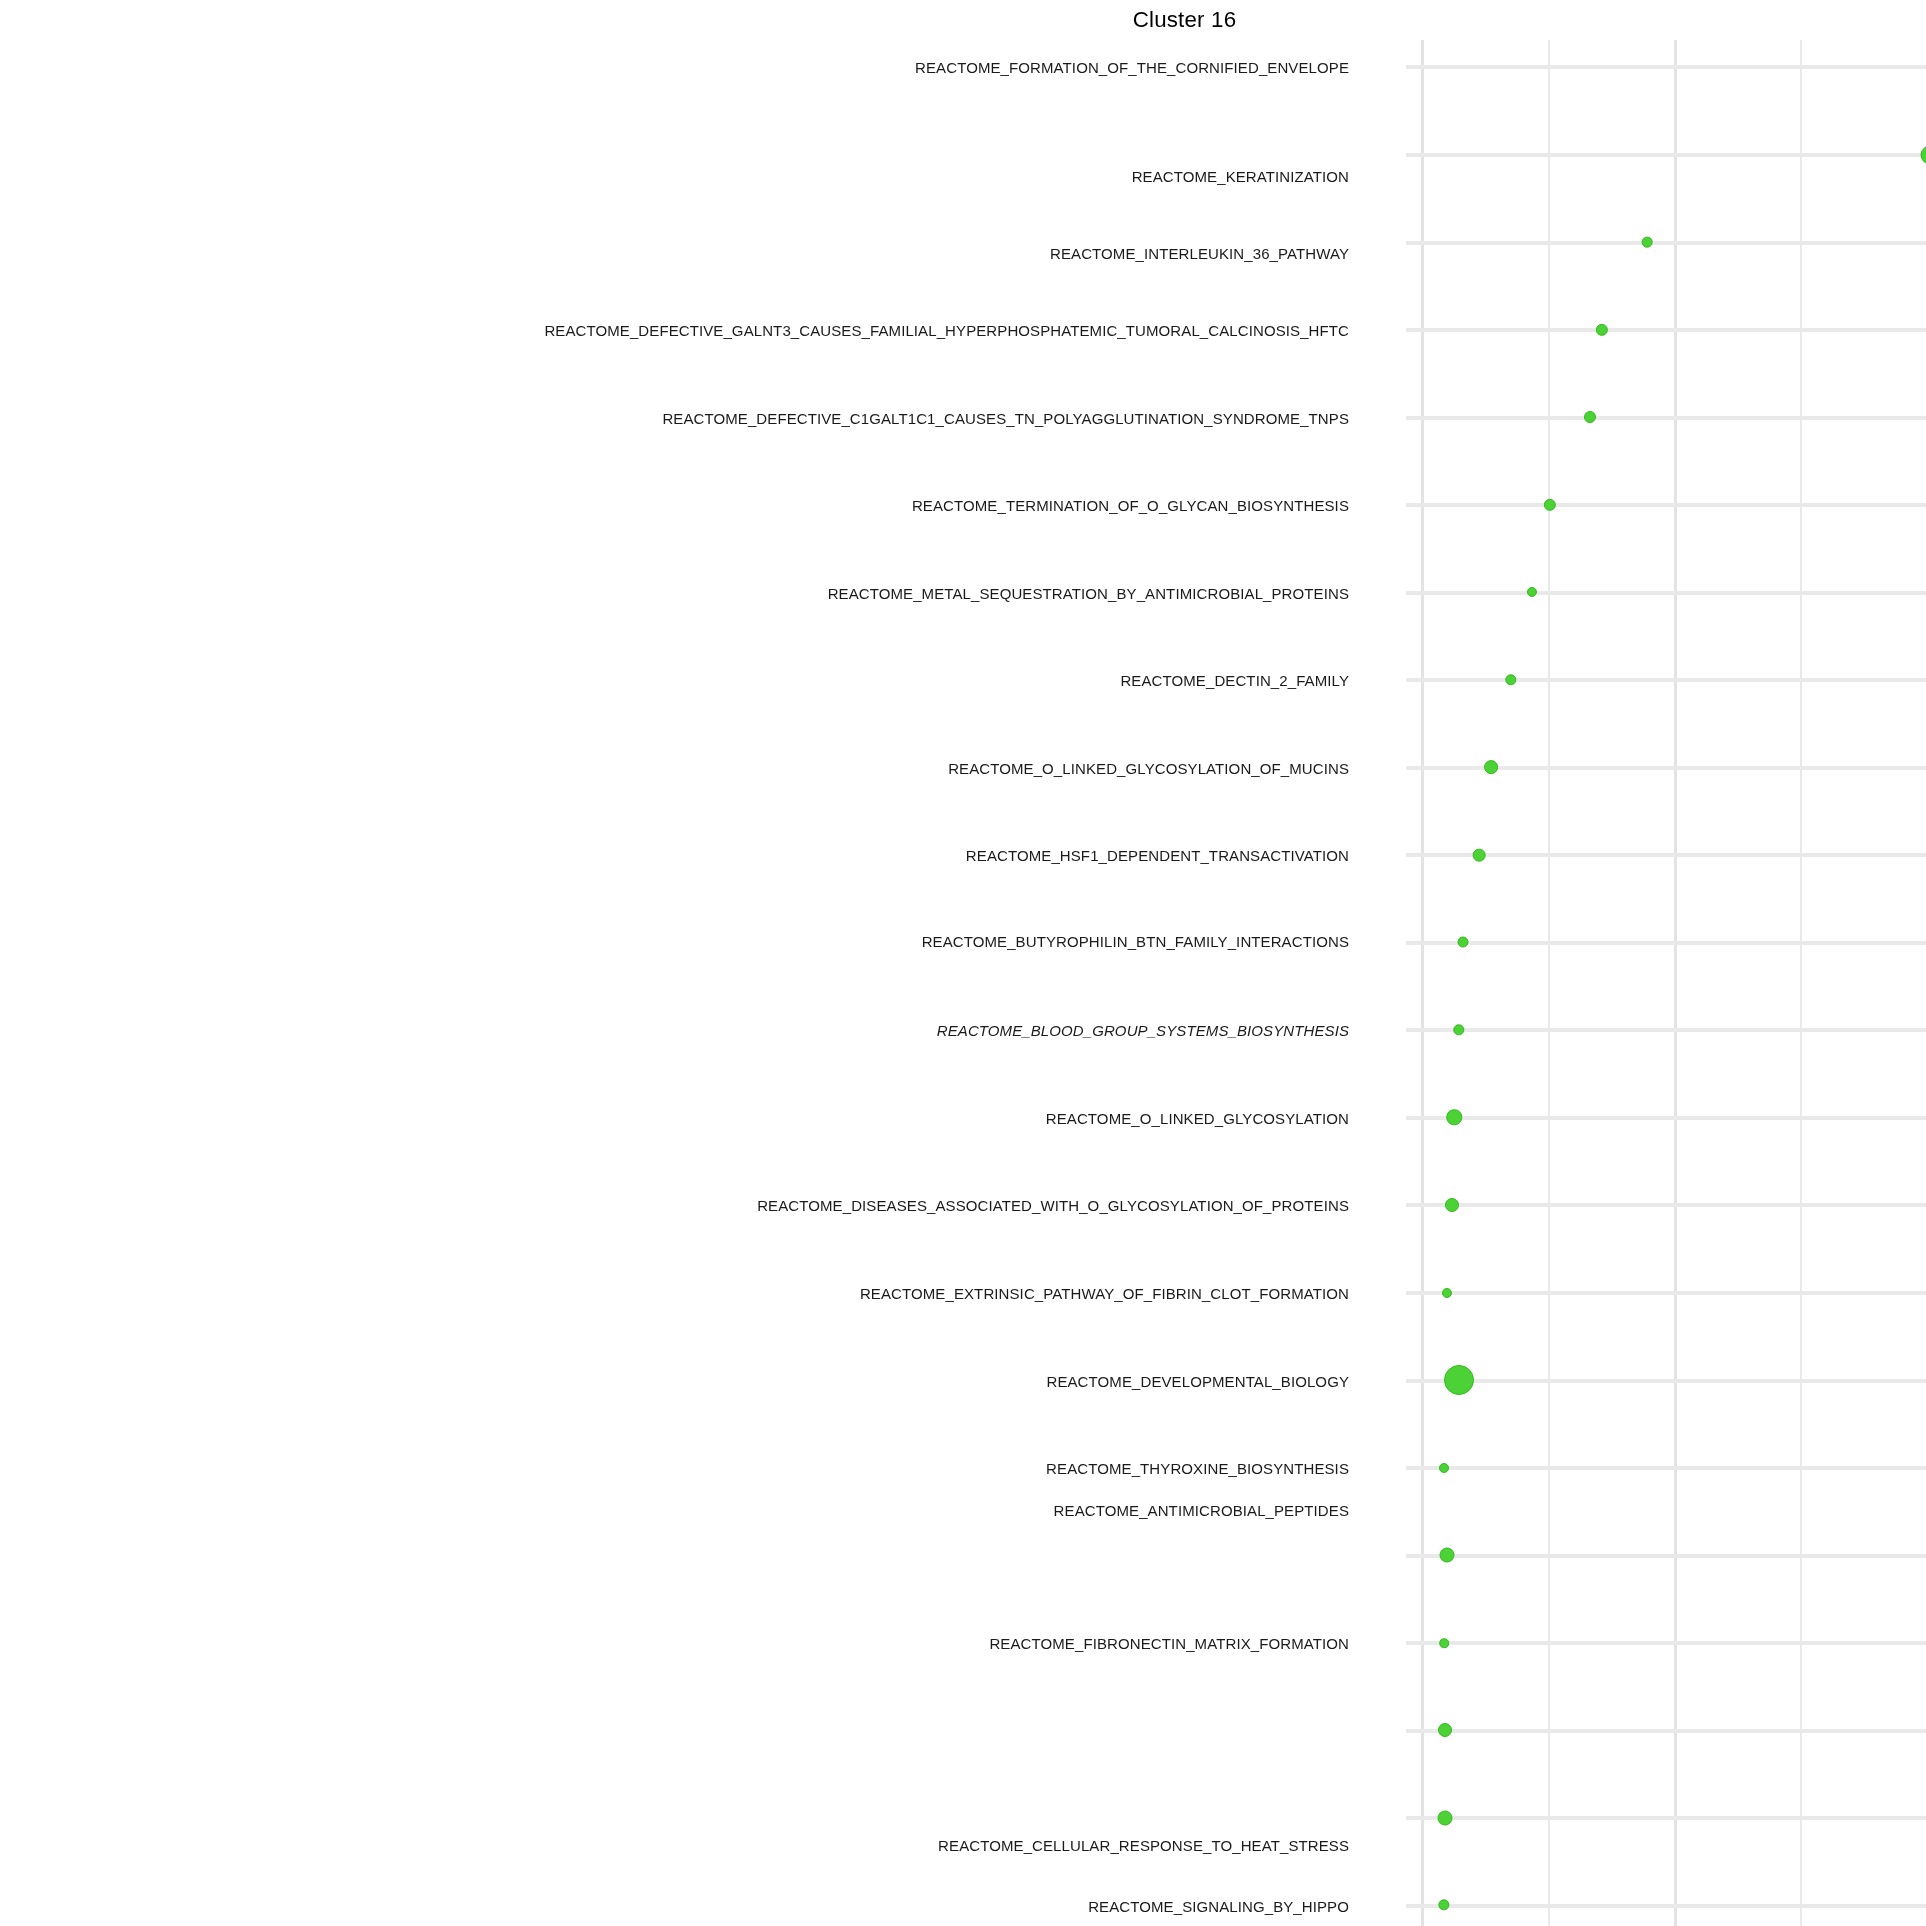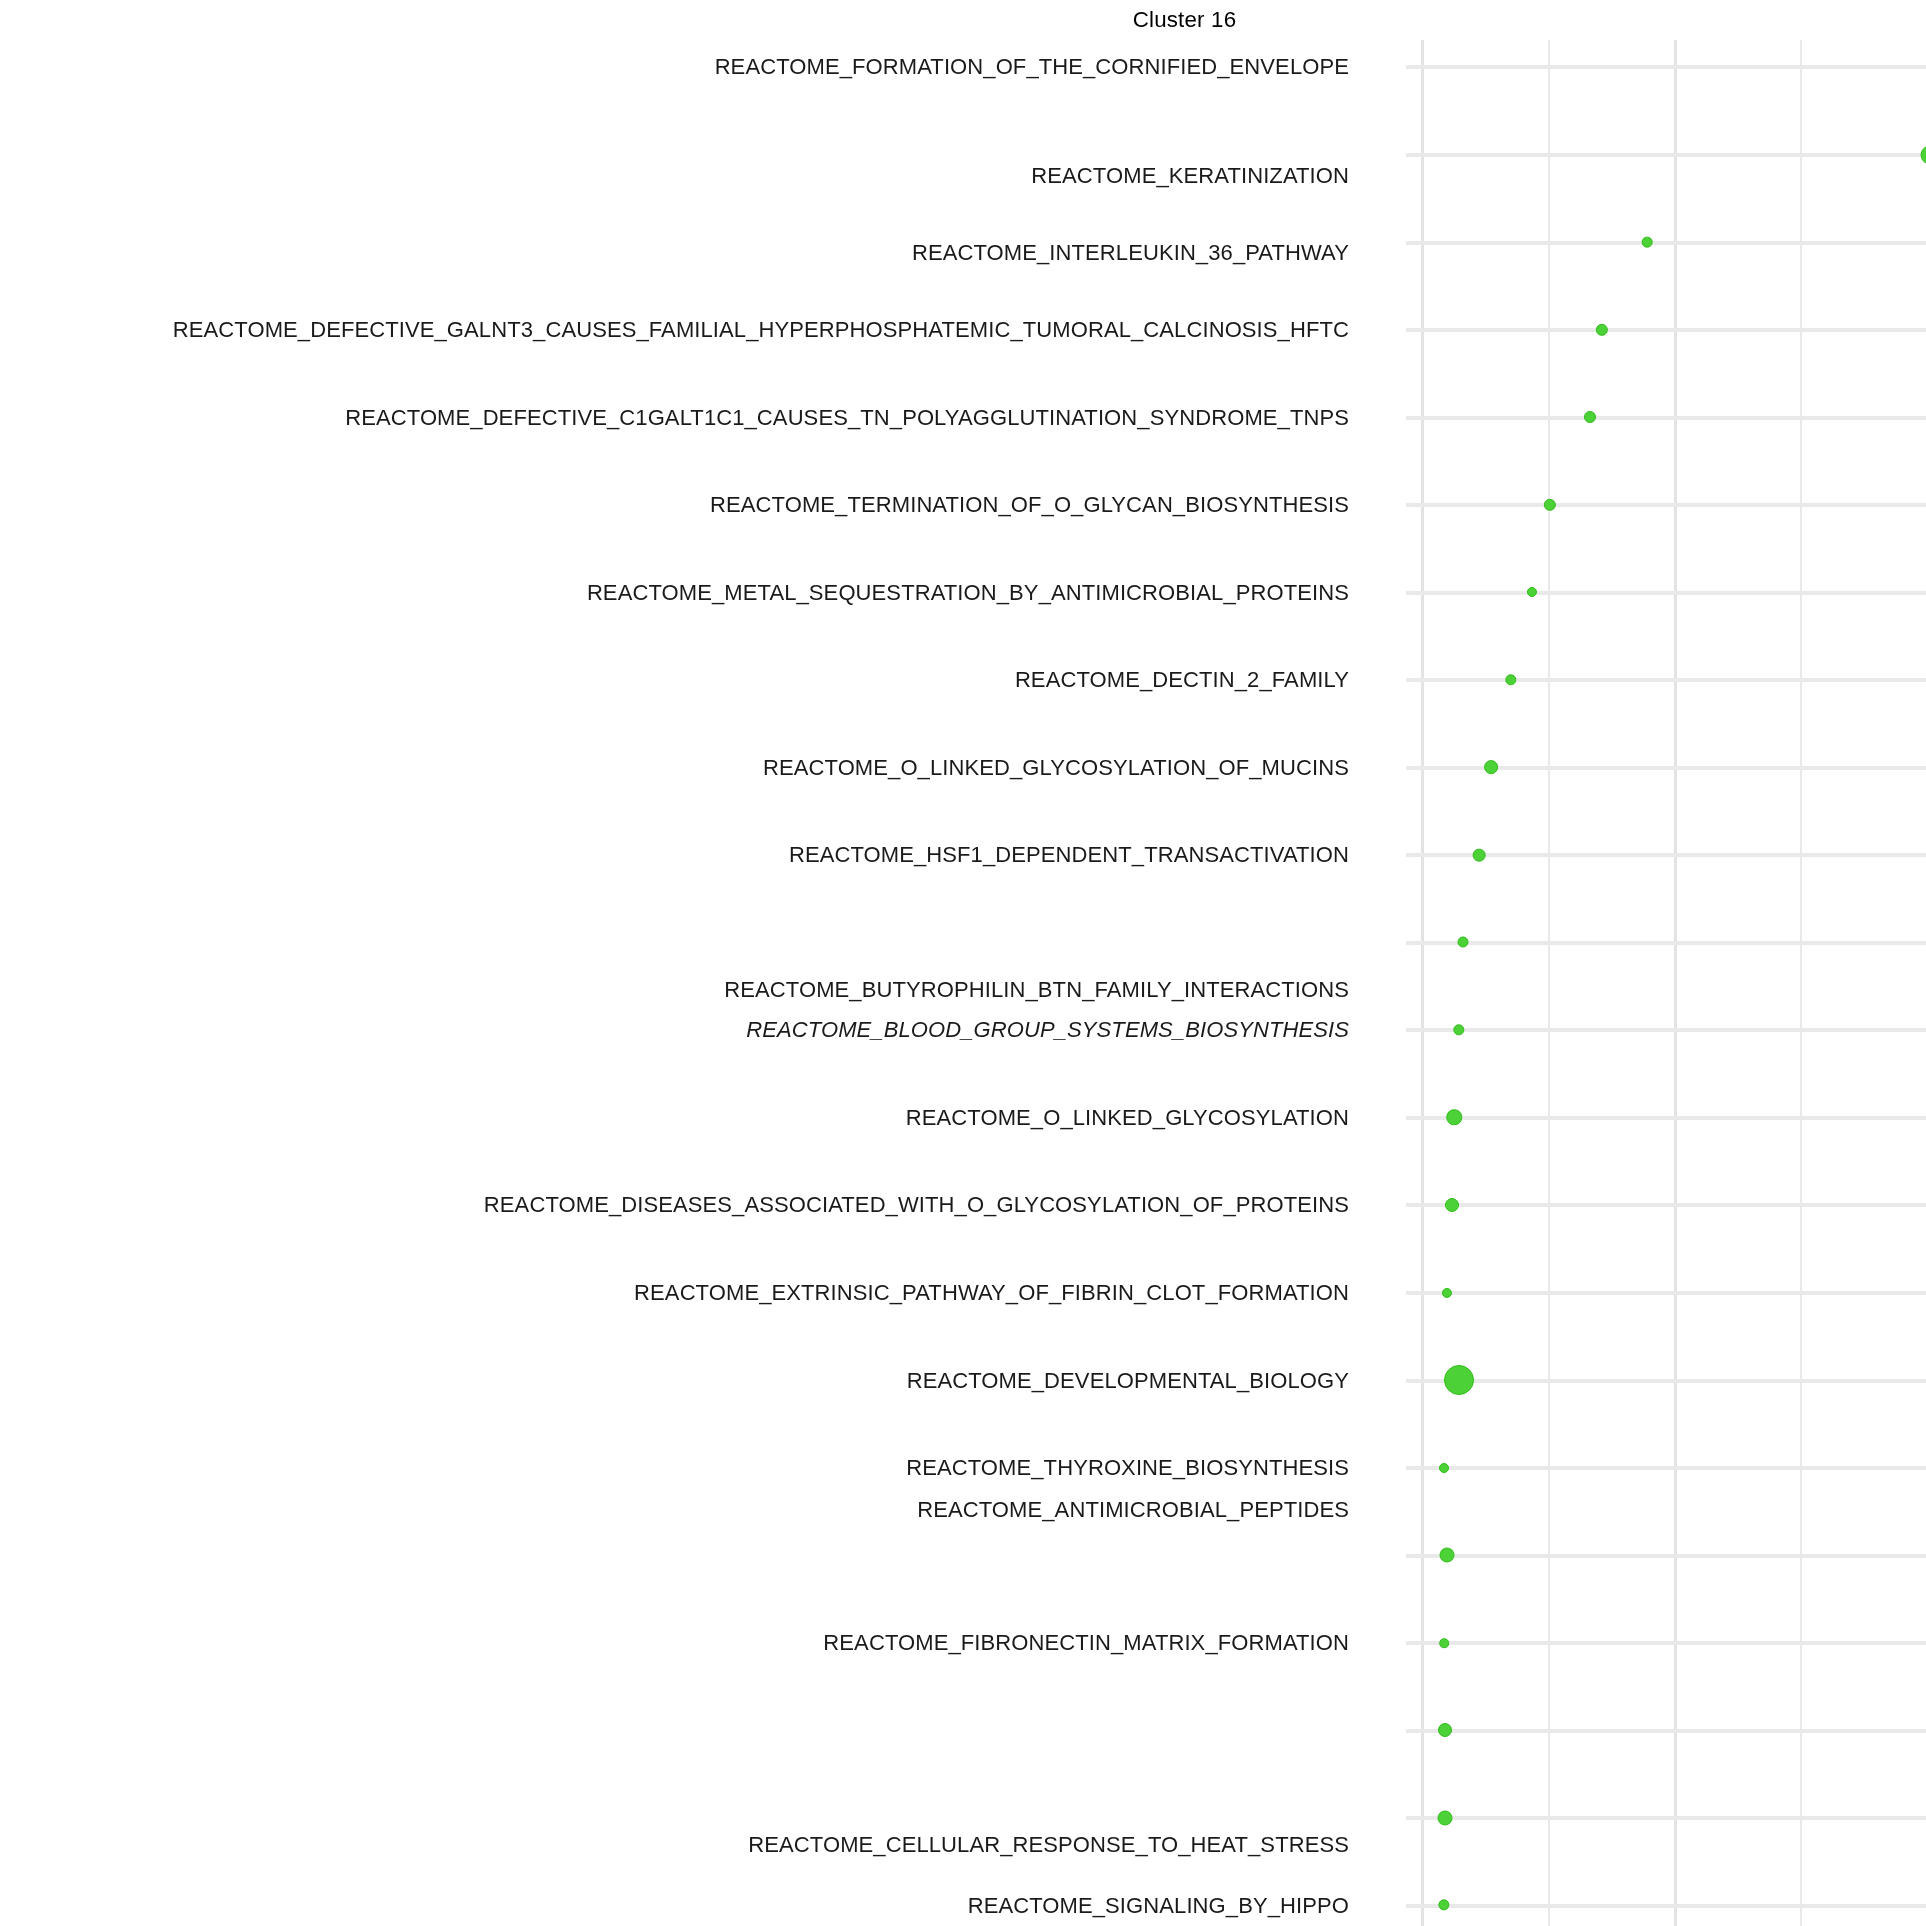--- a/index.html
+++ b/index.html
@@ -25,21 +25,21 @@
   .dot{
     position:absolute;border-radius:50%;
     transform:translate(-50%,-50%);
   }
   .dot.up{background:#4cd137;border:1.2px solid #2fbd18;}
 
   
   .ylabel{
     position:absolute;right:1425px;
     transform:translateY(-50%);
-    text-align:right;font-size:22px;color:#1a1a1a;white-space:nowrap;
+    text-align:right;font-size:15px;color:#1a1a1a;white-space:nowrap;
     letter-spacing:0.1px;
   }
 </style>
 </head>
 <body>
 
 <div id="root">
 
   <div id="chart-title">Cluster 16</div>
 
@@ -98,21 +98,21 @@
 <div class="ylabel" style="top: 67px;">REACTOME_FORMATION_OF_THE_CORNIFIED_ENVELOPE</div>
     <div class="ylabel" style="top: 154px; margin-top: 22px;">REACTOME_KERATINIZATION</div>
     <div class="ylabel" style="top: 253px;">REACTOME_INTERLEUKIN_36_PATHWAY</div>
     <div class="ylabel" style="top: 330px;">REACTOME_DEFECTIVE_GALNT3_CAUSES_FAMILIAL_HYPERPHOSPHATEMIC_TUMORAL_CALCINOSIS_HFTC</div>
     <div class="ylabel" style="top: 418px;">REACTOME_DEFECTIVE_C1GALT1C1_CAUSES_TN_POLYAGGLUTINATION_SYNDROME_TNPS</div>
     <div class="ylabel" style="top: 505px;">REACTOME_TERMINATION_OF_O_GLYCAN_BIOSYNTHESIS</div>
     <div class="ylabel" style="top: 593px;">REACTOME_METAL_SEQUESTRATION_BY_ANTIMICROBIAL_PROTEINS</div>
     <div class="ylabel" style="top: 680px;">REACTOME_DECTIN_2_FAMILY</div>
     <div class="ylabel" style="top: 768px; margin-left: 20px;">REACTOME_O_LINKED_GLYCOSYLATION_OF_MUCINS</div>
     <div class="ylabel" style="top: 855px;">REACTOME_HSF1_DEPENDENT_TRANSACTIVATION</div>
-    <div class="ylabel" style="top: 990px;">REACTOME_BUTYROPHILIN_BTN_FAMILY_INTERACTIONS</div>
+    <div class="ylabel" style="top: 941px;">REACTOME_BUTYROPHILIN_BTN_FAMILY_INTERACTIONS</div>
     <div class="ylabel" style="top: 1030px; font-style: italic;">REACTOME_BLOOD_GROUP_SYSTEMS_BIOSYNTHESIS</div>
     <div class="ylabel" style="top: 1118px;">REACTOME_O_LINKED_GLYCOSYLATION</div>
     <div class="ylabel" style="top: 1205px;">REACTOME_DISEASES_ASSOCIATED_WITH_O_GLYCOSYLATION_OF_PROTEINS</div>
     <div class="ylabel" style="top: 1293px;">REACTOME_EXTRINSIC_PATHWAY_OF_FIBRIN_CLOT_FORMATION</div>
     <div class="ylabel" style="top: 1381px;">REACTOME_DEVELOPMENTAL_BIOLOGY</div>
     <div class="ylabel" style="top: 1468px;">REACTOME_THYROXINE_BIOSYNTHESIS</div>
     <div class="ylabel" style="top: 1510px; text-align: center;">REACTOME_ANTIMICROBIAL_PEPTIDES</div>
     <div class="ylabel" style="top: 1643px;">REACTOME_FIBRONECTIN_MATRIX_FORMATION</div>
     <div class="ylabel" style="top: 1833px; margin-top: 12px;">REACTOME_CELLULAR_RESPONSE_TO_HEAT_STRESS</div>
     <div class="ylabel" style="top: 1906px;">REACTOME_SIGNALING_BY_HIPPO</div>

